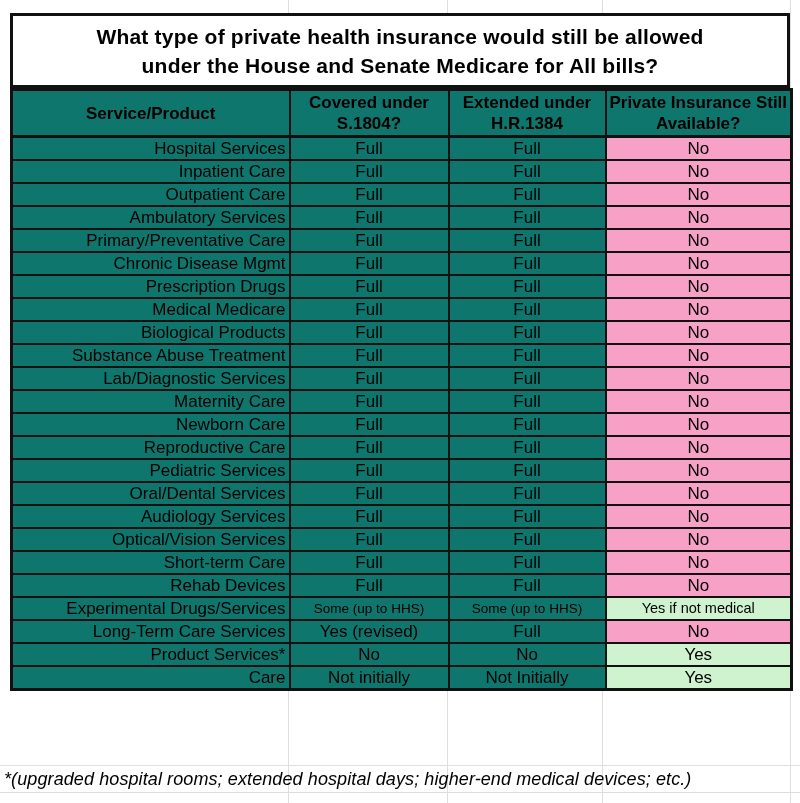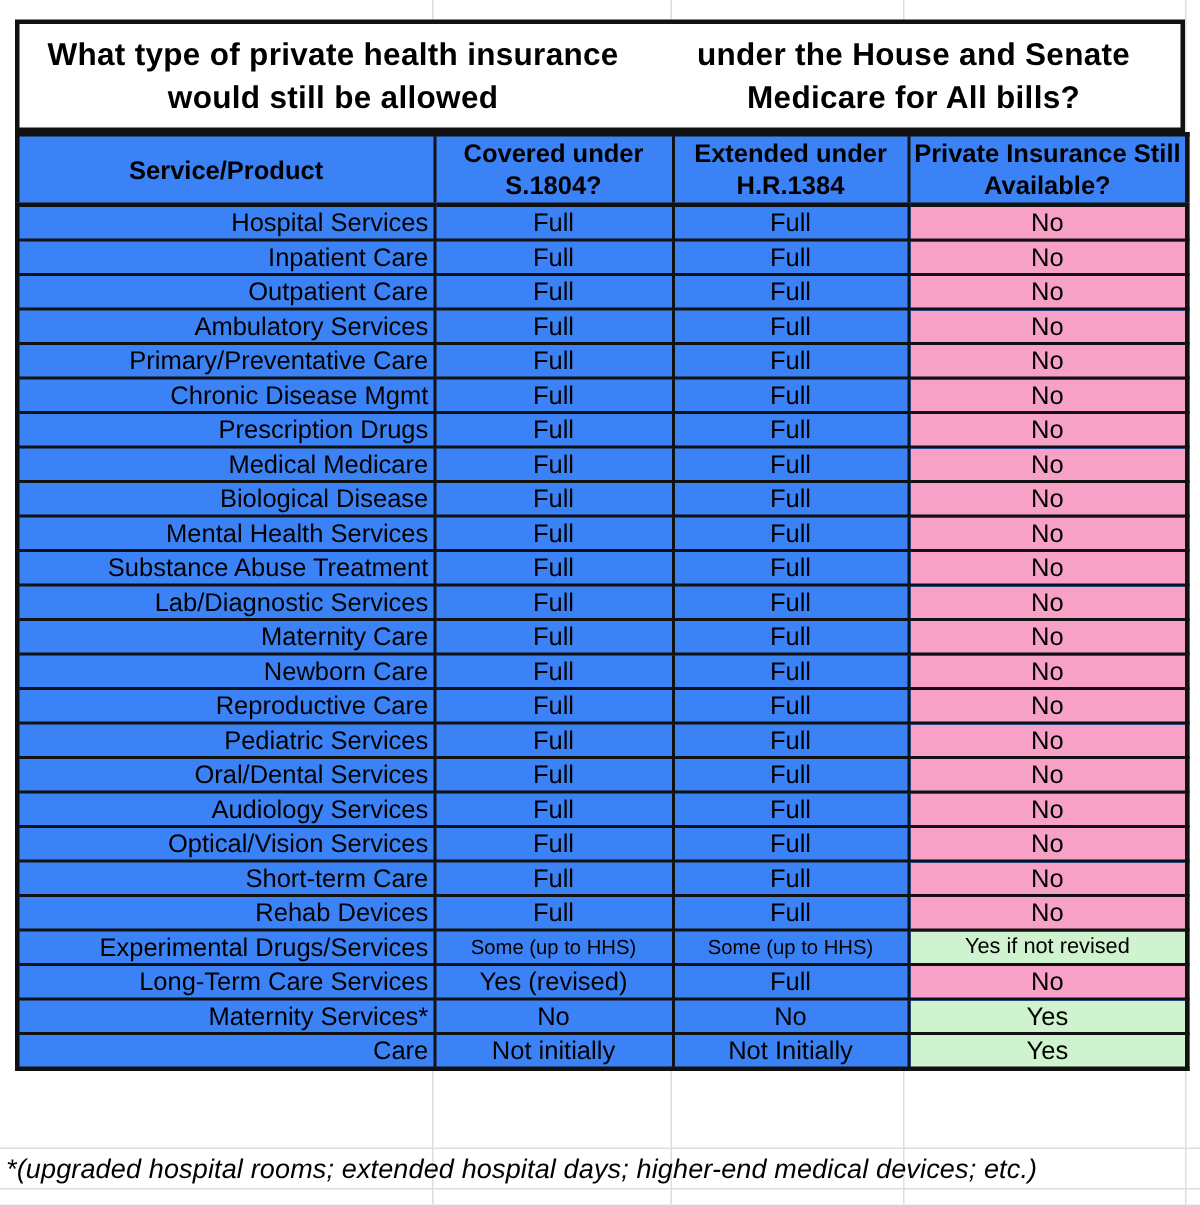--- a/index.html
+++ b/index.html
@@ -6,27 +6,27 @@
   body{width:800px;height:803px;font-family:"Liberation Sans","DejaVu Sans",sans-serif;color:#000;position:relative;overflow:hidden;}
   .sheet{position:absolute;inset:0;background:#fff;}
   
   .gridline{position:absolute;background:#dedede;z-index:0;}
   .gl-v{width:1px;top:0;height:803px;}
   .gl-h{height:1px;left:0;width:800px;}
 
   .title-box{
     position:absolute;left:10px;top:13px;width:780px;height:75px;
     box-sizing:border-box;border:3px solid #111;background:#fff;z-index:2;
-    display:flex;flex-direction:row;align-items:center;justify-content:center;
+    display:flex;flex-direction:column;align-items:center;justify-content:center;
     text-align:center;font-weight:bold;font-size:21px;line-height:29px;letter-spacing:0.2px;
   }
 
   table.main{
     position:absolute;left:10px;top:88px;width:780px;z-index:2;
-    border-collapse:collapse;table-layout:fixed;background:#3b82f6;
+    border-collapse:collapse;table-layout:fixed;background:#0f766e;
     border:3px solid #111;
   }
   table.main th, table.main td{
     box-sizing:border-box;border:2px solid #111;
     overflow:hidden;white-space:nowrap;
   }
   table.main th{
     height:47px;font-size:17px;font-weight:bold;text-align:center;vertical-align:middle;
     white-space:normal;line-height:21px;border-bottom:3px solid #111;padding:0 2px;
   }
@@ -119,27 +119,21 @@
       <td class="val">Full</td>
       <td class="val avail status-no">No</td>
     </tr>
         <tr>
       <td class="service">Medical Medicare</td>
       <td class="val">Full</td>
       <td class="val">Full</td>
       <td class="val avail status-no">No</td>
     </tr>
         <tr>
-      <td class="service">Biological Disease</td>
-      <td class="val">Full</td>
-      <td class="val">Full</td>
-      <td class="val avail status-no">No</td>
-    </tr>
-        <tr>
-      <td class="service">Mental Health Services</td>
+      <td class="service">Biological Products</td>
       <td class="val">Full</td>
       <td class="val">Full</td>
       <td class="val avail status-no">No</td>
     </tr>
         <tr>
       <td class="service">Substance Abuse Treatment</td>
       <td class="val">Full</td>
       <td class="val">Full</td>
       <td class="val avail status-no">No</td>
     </tr>
@@ -200,30 +194,30 @@
         <tr>
       <td class="service">Rehab Devices</td>
       <td class="val">Full</td>
       <td class="val">Full</td>
       <td class="val avail status-no">No</td>
     </tr>
         <tr class="compact">
       <td class="service">Experimental Drugs/Services</td>
       <td class="val">Some (up to HHS)</td>
       <td class="val">Some (up to HHS)</td>
-      <td class="val avail status-yes">Yes if not revised</td>
+      <td class="val avail status-yes">Yes if not medical</td>
     </tr>
         <tr>
       <td class="service">Long-Term Care Services</td>
       <td class="val">Yes (revised)</td>
       <td class="val">Full</td>
       <td class="val avail status-no">No</td>
     </tr>
         <tr>
-      <td class="service">Maternity Services*</td>
+      <td class="service">Product Services*</td>
       <td class="val">No</td>
       <td class="val">No</td>
       <td class="val avail status-yes">Yes</td>
     </tr>
         <tr>
       <td class="service">Care</td>
       <td class="val">Not initially</td>
       <td class="val">Not Initially</td>
       <td class="val avail status-yes">Yes</td>
     </tr>

